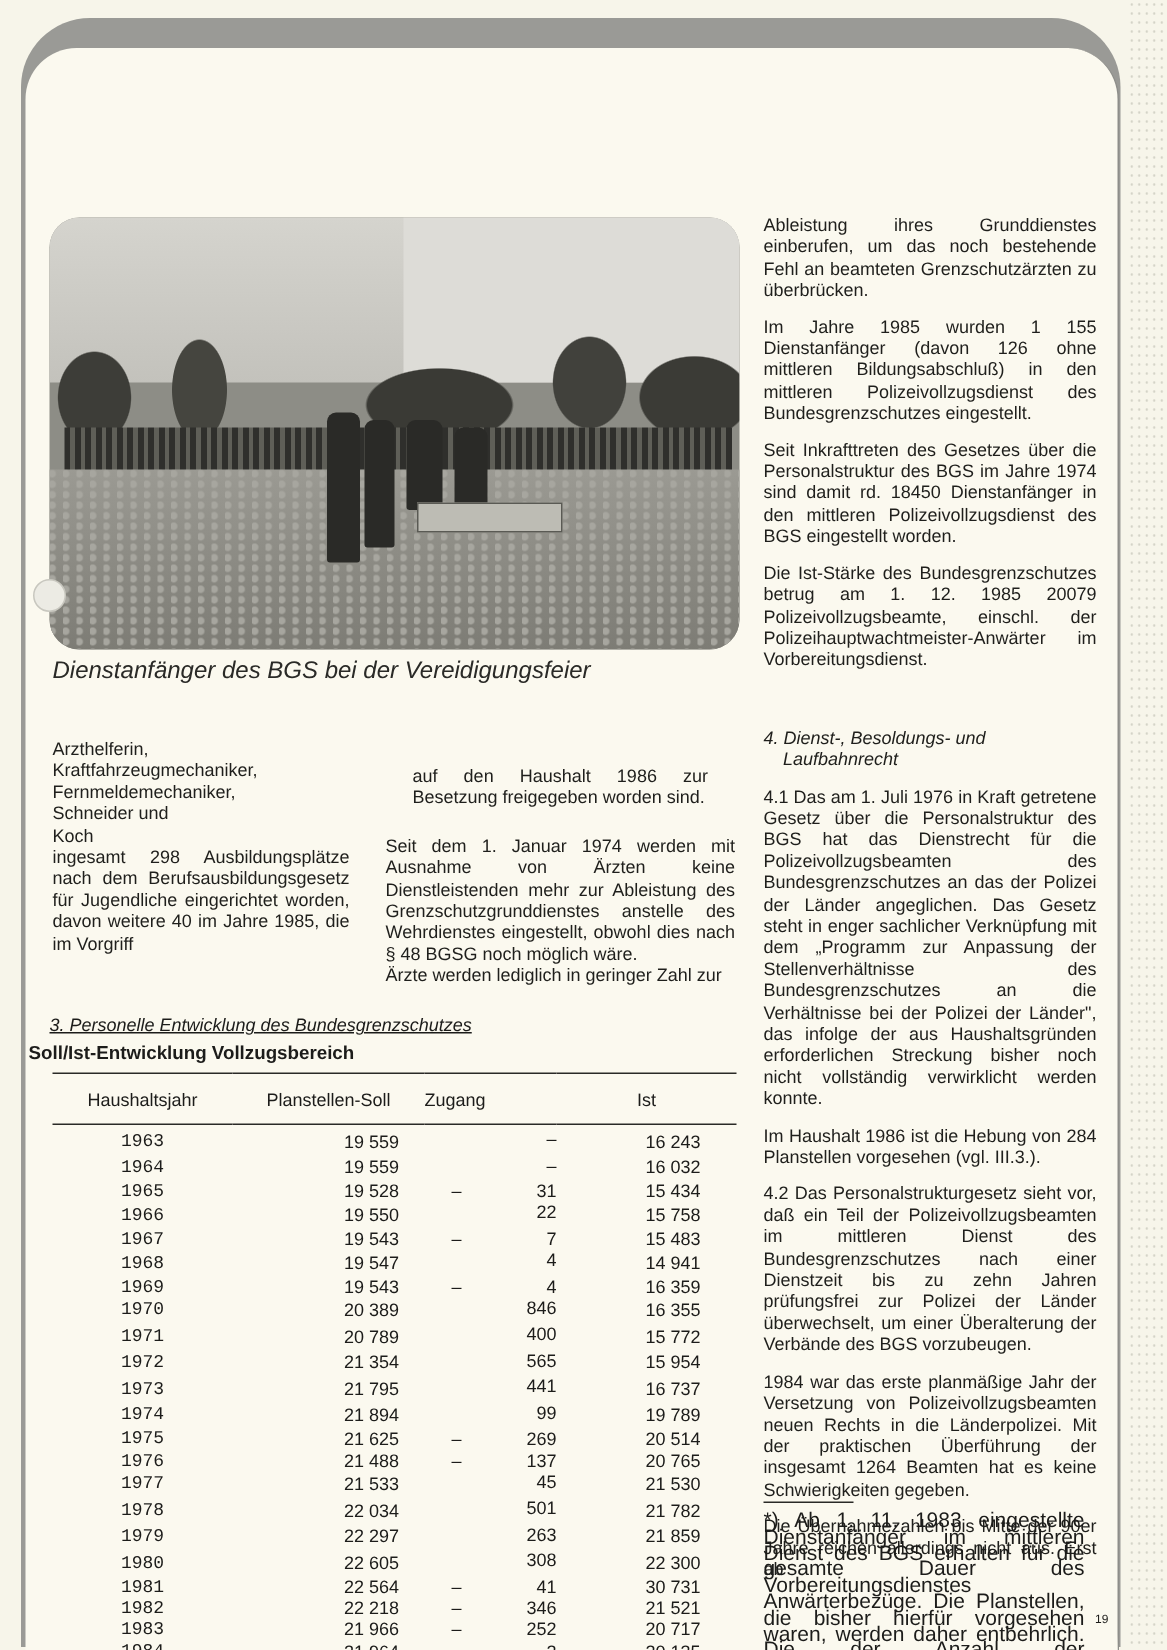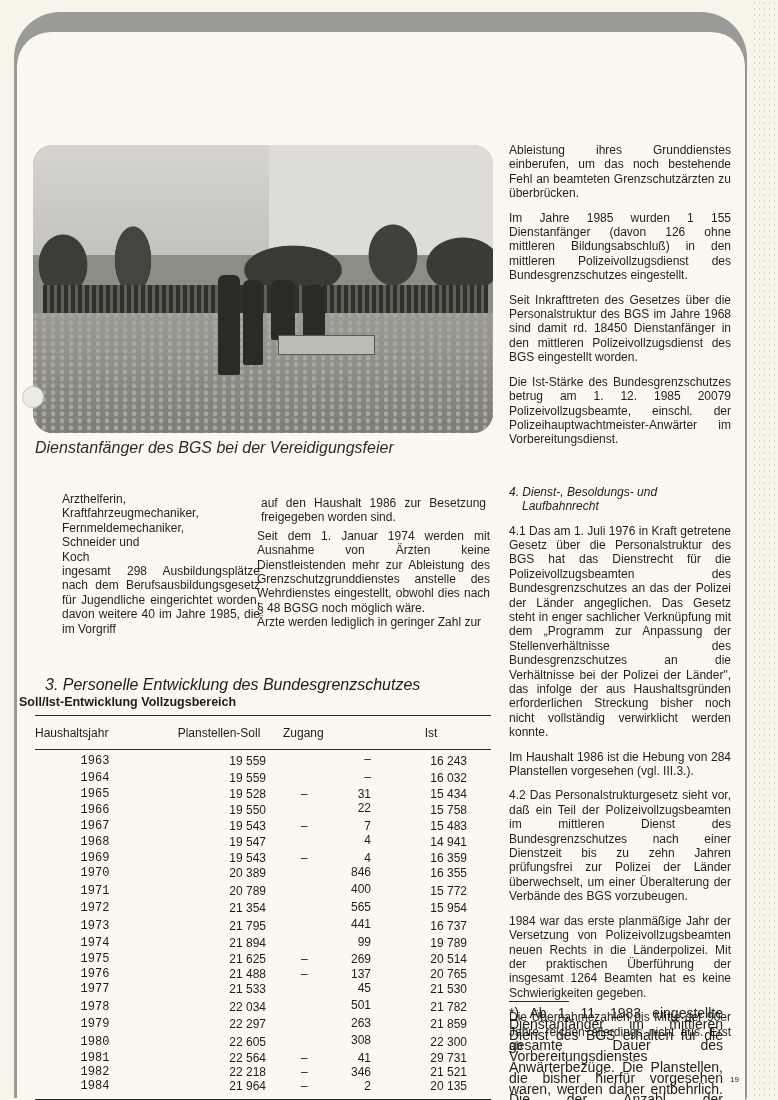--- a/index.html
+++ b/index.html
@@ -94,37 +94,38 @@
       color: #2a2a27;
     }
     .text-col {
       position: absolute;
       font-size: 12px;
       line-height: 14.4px;
       text-align: justify;
       color: #1f1f1c;
     }
     .text-col p { margin: 0 0 10px 0; }
-    .left-col-a { left: 35px; top: 492px; width: 198px; margin-left: 27px; }
+    .left-col-a { left: 35px; top: 492px; width: 198px; }
     .left-col-a .line { display: block; text-align: left; }
     .left-col-b { left: 257px; top: 492px; width: 233px; }
     .right-col { left: 509px; top: 143px; width: 222px; }
     .right-col .section-head {
       font-style: italic;
       margin: 0 0 10px 0;
       text-align: left;
     }
     .right-col .section-head span.indent { display: block; padding-left: 13px; }
 
     .table-caption {
       position: absolute;
-      left: 45px;
+      left: 33px;
       top: 676px;
-      font-size: 16px;
+      font-size: 12px;
       font-style: italic;
+      text-decoration: underline;
     }
     .table-title {
       position: absolute;
       left: 19px;
       top: 695px;
       font-size: 12.5px;
       font-weight: bold;
     }
     .data-table {
       position: absolute;
@@ -145,21 +146,21 @@
       height: 14.25px;
       line-height: 14.25px;
       padding: 0;
     }
     .data-table tbody tr:first-child td { padding-top: 2px; }
     .data-table tbody tr:last-child td { padding-bottom: 5px; border-bottom: 1.5px solid #2a2a27; }
     .c-year { text-align: center; width: 120px; font-family: Liberation Mono, monospace; }
     .c-soll { text-align: right; width: 128px; }
     .c-zug { text-align: right; width: 88px; }
     .c-ist { text-align: right; width: 120px; text-decoration: underline; }
-    .th-year { text-align: left; }
+    .th-year { text-align: center; }
     .th-soll { text-align: center; }
     .th-zug { text-align: left; }
     .th-ist { text-align: center; }
     .zug-inner { display: inline-flex; justify-content: space-between; width: 70px; }
     .soll-inner { padding-right: 17px; display: inline-block; }
     .ist-inner { padding-right: 24px; display: inline-block; }
 
     .footnote-rule {
       position: absolute;
       left: 509px;
@@ -220,29 +221,29 @@
 <div class="text-col left-col-a">
   <span class="line">Arzthelferin,</span>
   <span class="line">Kraftfahrzeugmechaniker,</span>
   <span class="line">Fernmeldemechaniker,</span>
   <span class="line">Schneider und</span>
   <span class="line">Koch</span>
   <p>ingesamt 298 Ausbildungsplätze nach dem Berufsausbildungsgesetz für Jugendliche eingerichtet worden, davon weitere 40 im Jahre 1985, die im Vorgriff</p>
 </div>
 
 <div class="text-col left-col-b">
-  <p style="margin:4px">auf den Haushalt 1986 zur Besetzung freigegeben worden sind.</p>
+  <p style="margin:18px">auf den Haushalt 1986 zur Besetzung freigegeben worden sind.</p>
   <p style="margin:0">Seit dem 1. Januar 1974 werden mit Ausnahme von Ärzten keine Dienstleistenden mehr zur Ableistung des Grenzschutzgrunddienstes anstelle des Wehrdienstes eingestellt, obwohl dies nach § 48 BGSG noch möglich wäre.</p>
   <p style="margin:0">Ärzte werden lediglich in geringer Zahl zur</p>
 </div>
 
 <div class="text-col right-col">
   <p>Ableistung ihres Grunddienstes einberufen, um das noch bestehende Fehl an beamteten Grenzschutzärzten zu überbrücken.</p>
   <p>Im Jahre 1985 wurden 1 155 Dienstanfänger (davon 126 ohne mittleren Bildungsabschluß) in den mittleren Polizeivollzugsdienst des Bundesgrenzschutzes eingestellt.</p>
-  <p>Seit Inkrafttreten des Gesetzes über die Personalstruktur des BGS im Jahre 1968 sind damit rd. 18450 Dienstanfänger in den mittleren Polizeivollzugsdienst des BGS eingestellt worden.</p>
+  <p>Seit Inkrafttreten des Gesetzes über die Personalstruktur des BGS im Jahre 1974 sind damit rd. 18450 Dienstanfänger in den mittleren Polizeivollzugsdienst des BGS eingestellt worden.</p>
   <p>Die Ist-Stärke des Bundesgrenzschutzes betrug am 1. 12. 1985 20079 Polizeivollzugsbeamte, einschl. der Polizeihauptwachtmeister-Anwärter im Vorbereitungsdienst.</p>
   <div style="height:28px"></div>
   <div class="section-head">
     <span>4. Dienst-, Besoldungs- und</span>
     <span class="indent">Laufbahnrecht</span>
   </div>
   <p>4.1  Das am 1. Juli 1976 in Kraft getretene Gesetz über die Personalstruktur des BGS hat das Dienstrecht für die Polizeivollzugsbeamten des Bundesgrenzschutzes an das der Polizei der Länder angeglichen. Das Gesetz steht in enger sachlicher Verknüpfung mit dem „Programm zur Anpassung der Stellenverhältnisse des Bundesgrenzschutzes an die Verhältnisse bei der Polizei der Länder", das infolge der aus Haushaltsgründen erforderlichen Streckung bisher noch nicht vollständig verwirklicht werden konnte.</p>
   <p>Im Haushalt 1986 ist die Hebung von 284 Planstellen vorgesehen (vgl. III.3.).</p>
   <p>4.2  Das Personalstrukturgesetz sieht vor, daß ein Teil der Polizeivollzugsbeamten im mittleren Dienst des Bundesgrenzschutzes nach einer Dienstzeit bis zu zehn Jahren prüfungsfrei zur Polizei der Länder überwechselt, um einer Überalterung der Verbände des BGS vorzubeugen.</p>
   <p>1984 war das erste planmäßige Jahr der Versetzung von Polizeivollzugsbeamten neuen Rechts in die Länderpolizei. Mit der praktischen Überführung der insgesamt 1264 Beamten hat es keine Schwierigkeiten gegeben.</p>
@@ -424,30 +425,39 @@
           </span></td>
         <td class="c-ist"><span class="ist-inner">22 300</span></td>
       </tr>
       <tr>
         <td class="c-year">1981</td>
         <td class="c-soll"><span class="soll-inner">22 564</span></td>
         <td class="c-zug"><span class="zug-inner">
             <span>–</span>
             <span>41</span>
           </span></td>
-        <td class="c-ist"><span class="ist-inner">29 731</span></td>
+        <td class="c-ist"><span class="ist-inner">30 731</span></td>
       </tr>
       <tr>
         <td class="c-year">1982</td>
         <td class="c-soll"><span class="soll-inner">22 218</span></td>
         <td class="c-zug"><span class="zug-inner">
             <span>–</span>
             <span>346</span>
           </span></td>
         <td class="c-ist"><span class="ist-inner">21 521</span></td>
+      </tr>
+      <tr>
+        <td class="c-year">1983</td>
+        <td class="c-soll"><span class="soll-inner">21 966</span></td>
+        <td class="c-zug"><span class="zug-inner">
+            <span>–</span>
+            <span>252</span>
+          </span></td>
+        <td class="c-ist"><span class="ist-inner">20 717</span></td>
       </tr>
       <tr>
         <td class="c-year">1984</td>
         <td class="c-soll"><span class="soll-inner">21 964</span></td>
         <td class="c-zug"><span class="zug-inner">
             <span>–</span>
             <span>2</span>
           </span></td>
         <td class="c-ist"><span class="ist-inner">20 135</span></td>
       </tr>

